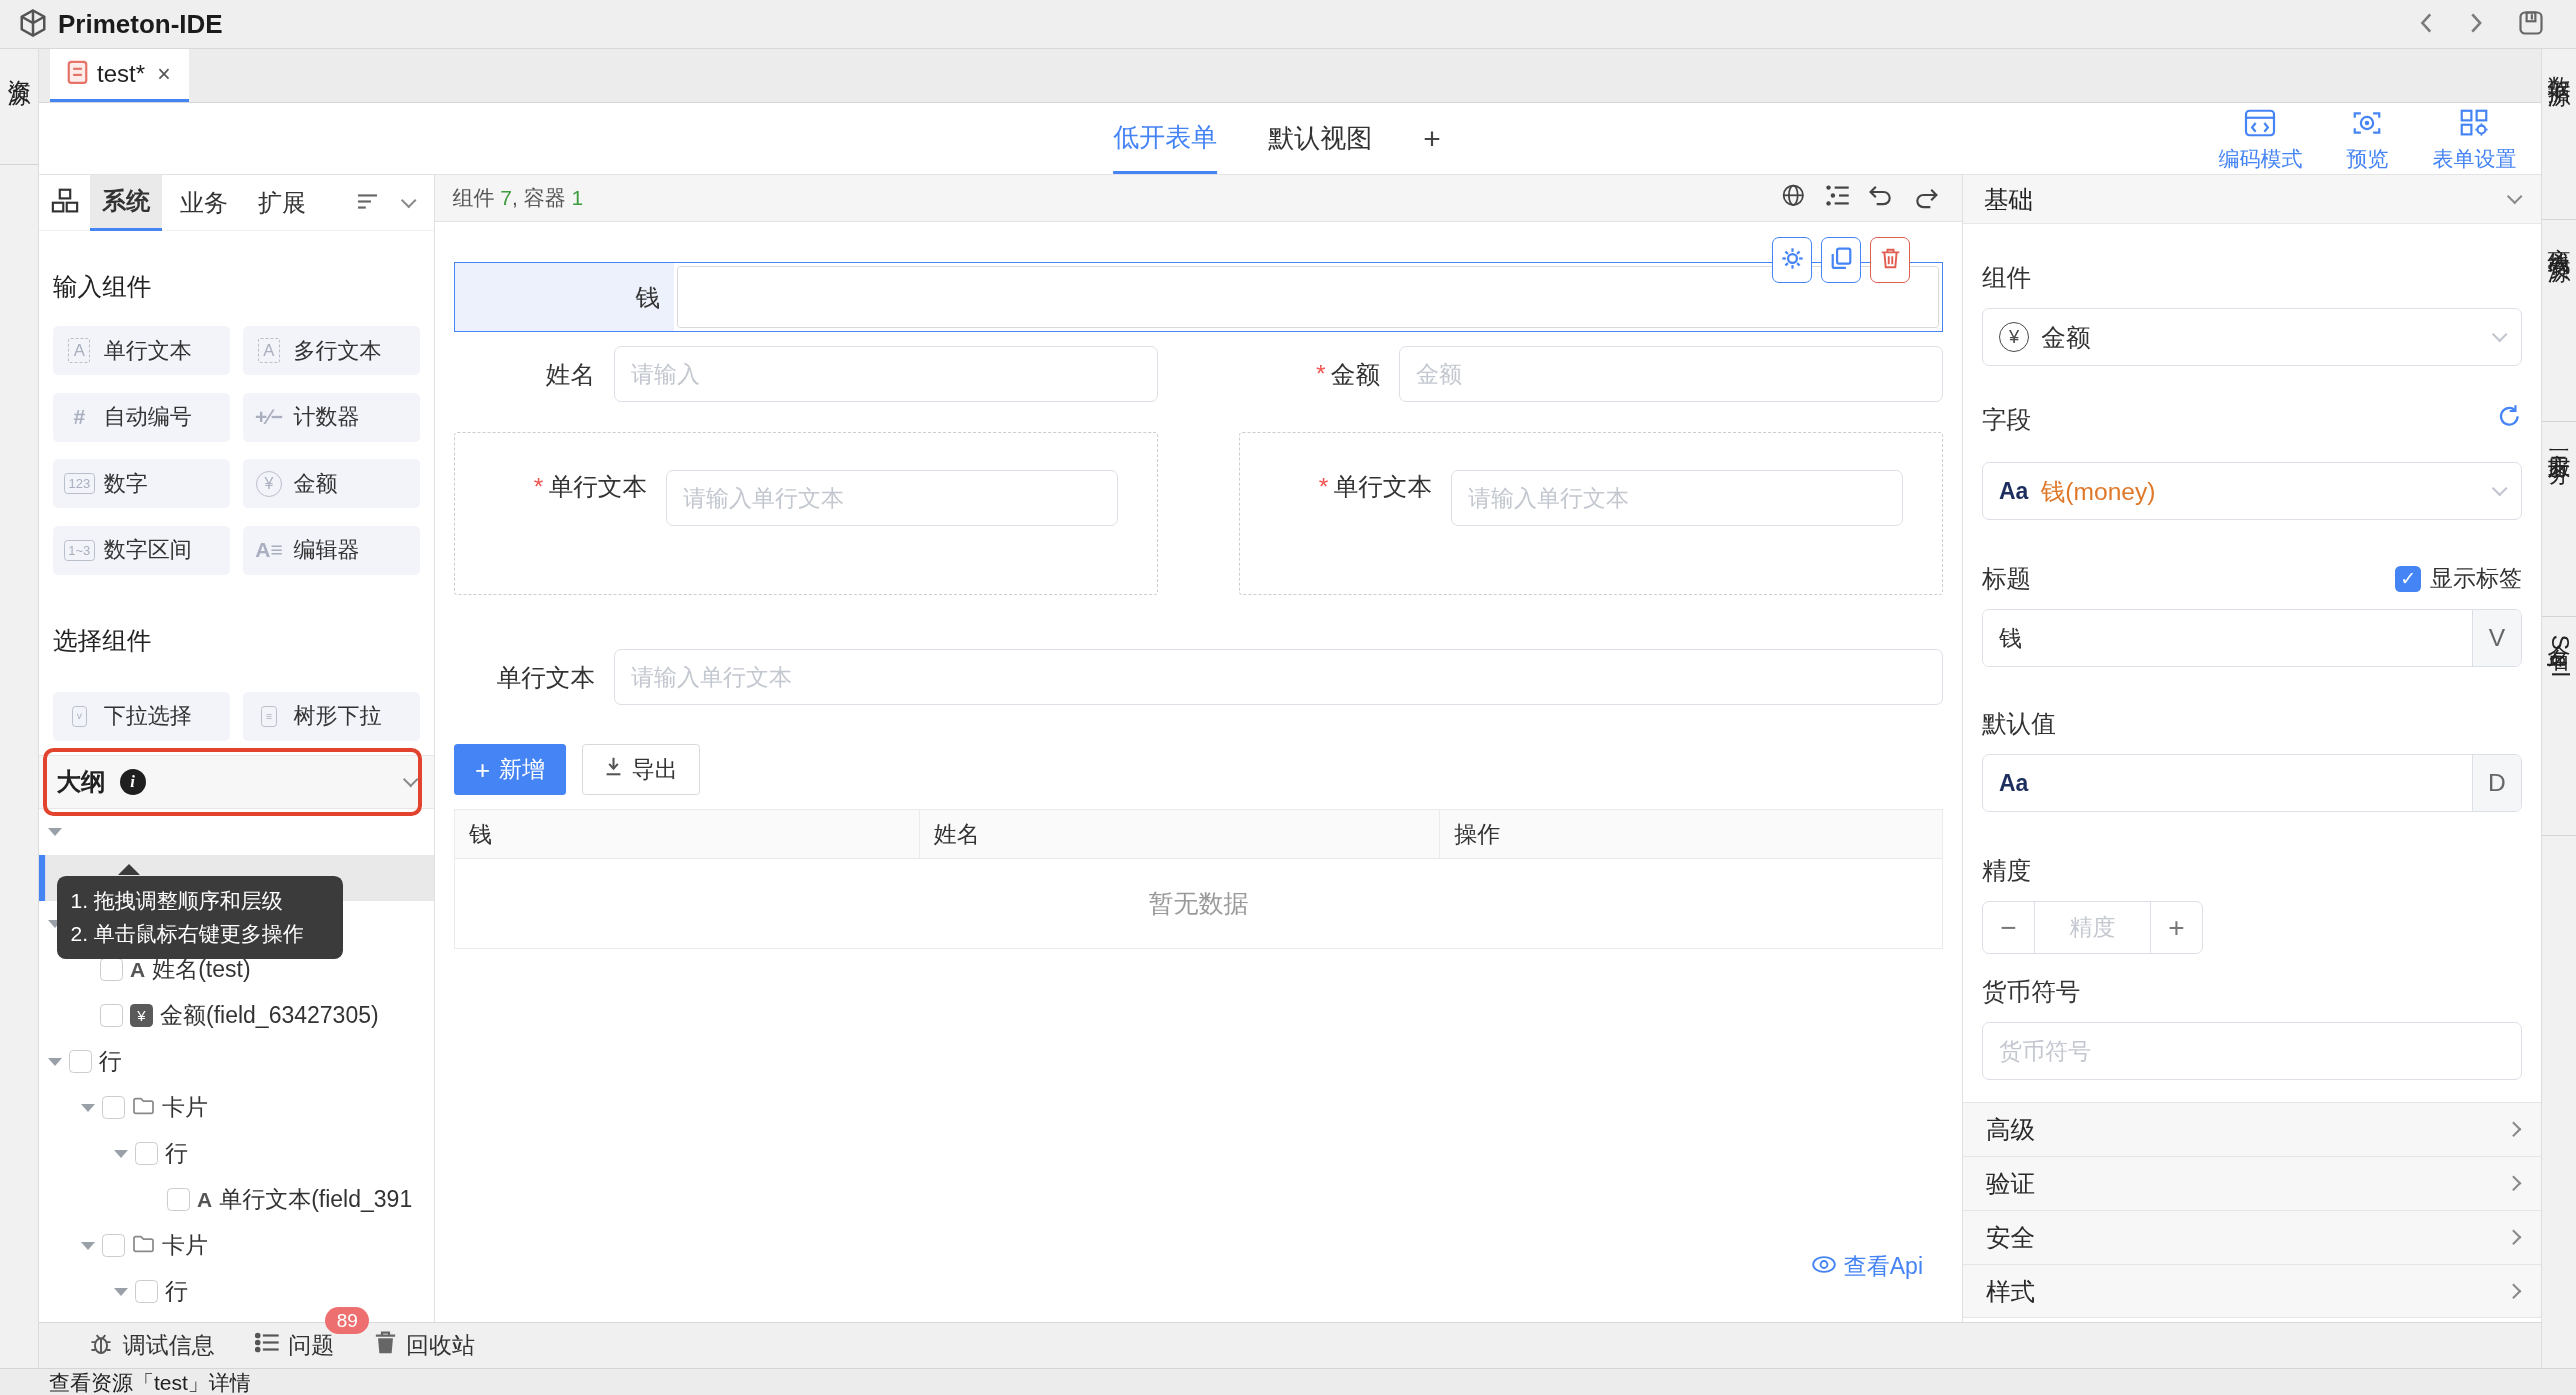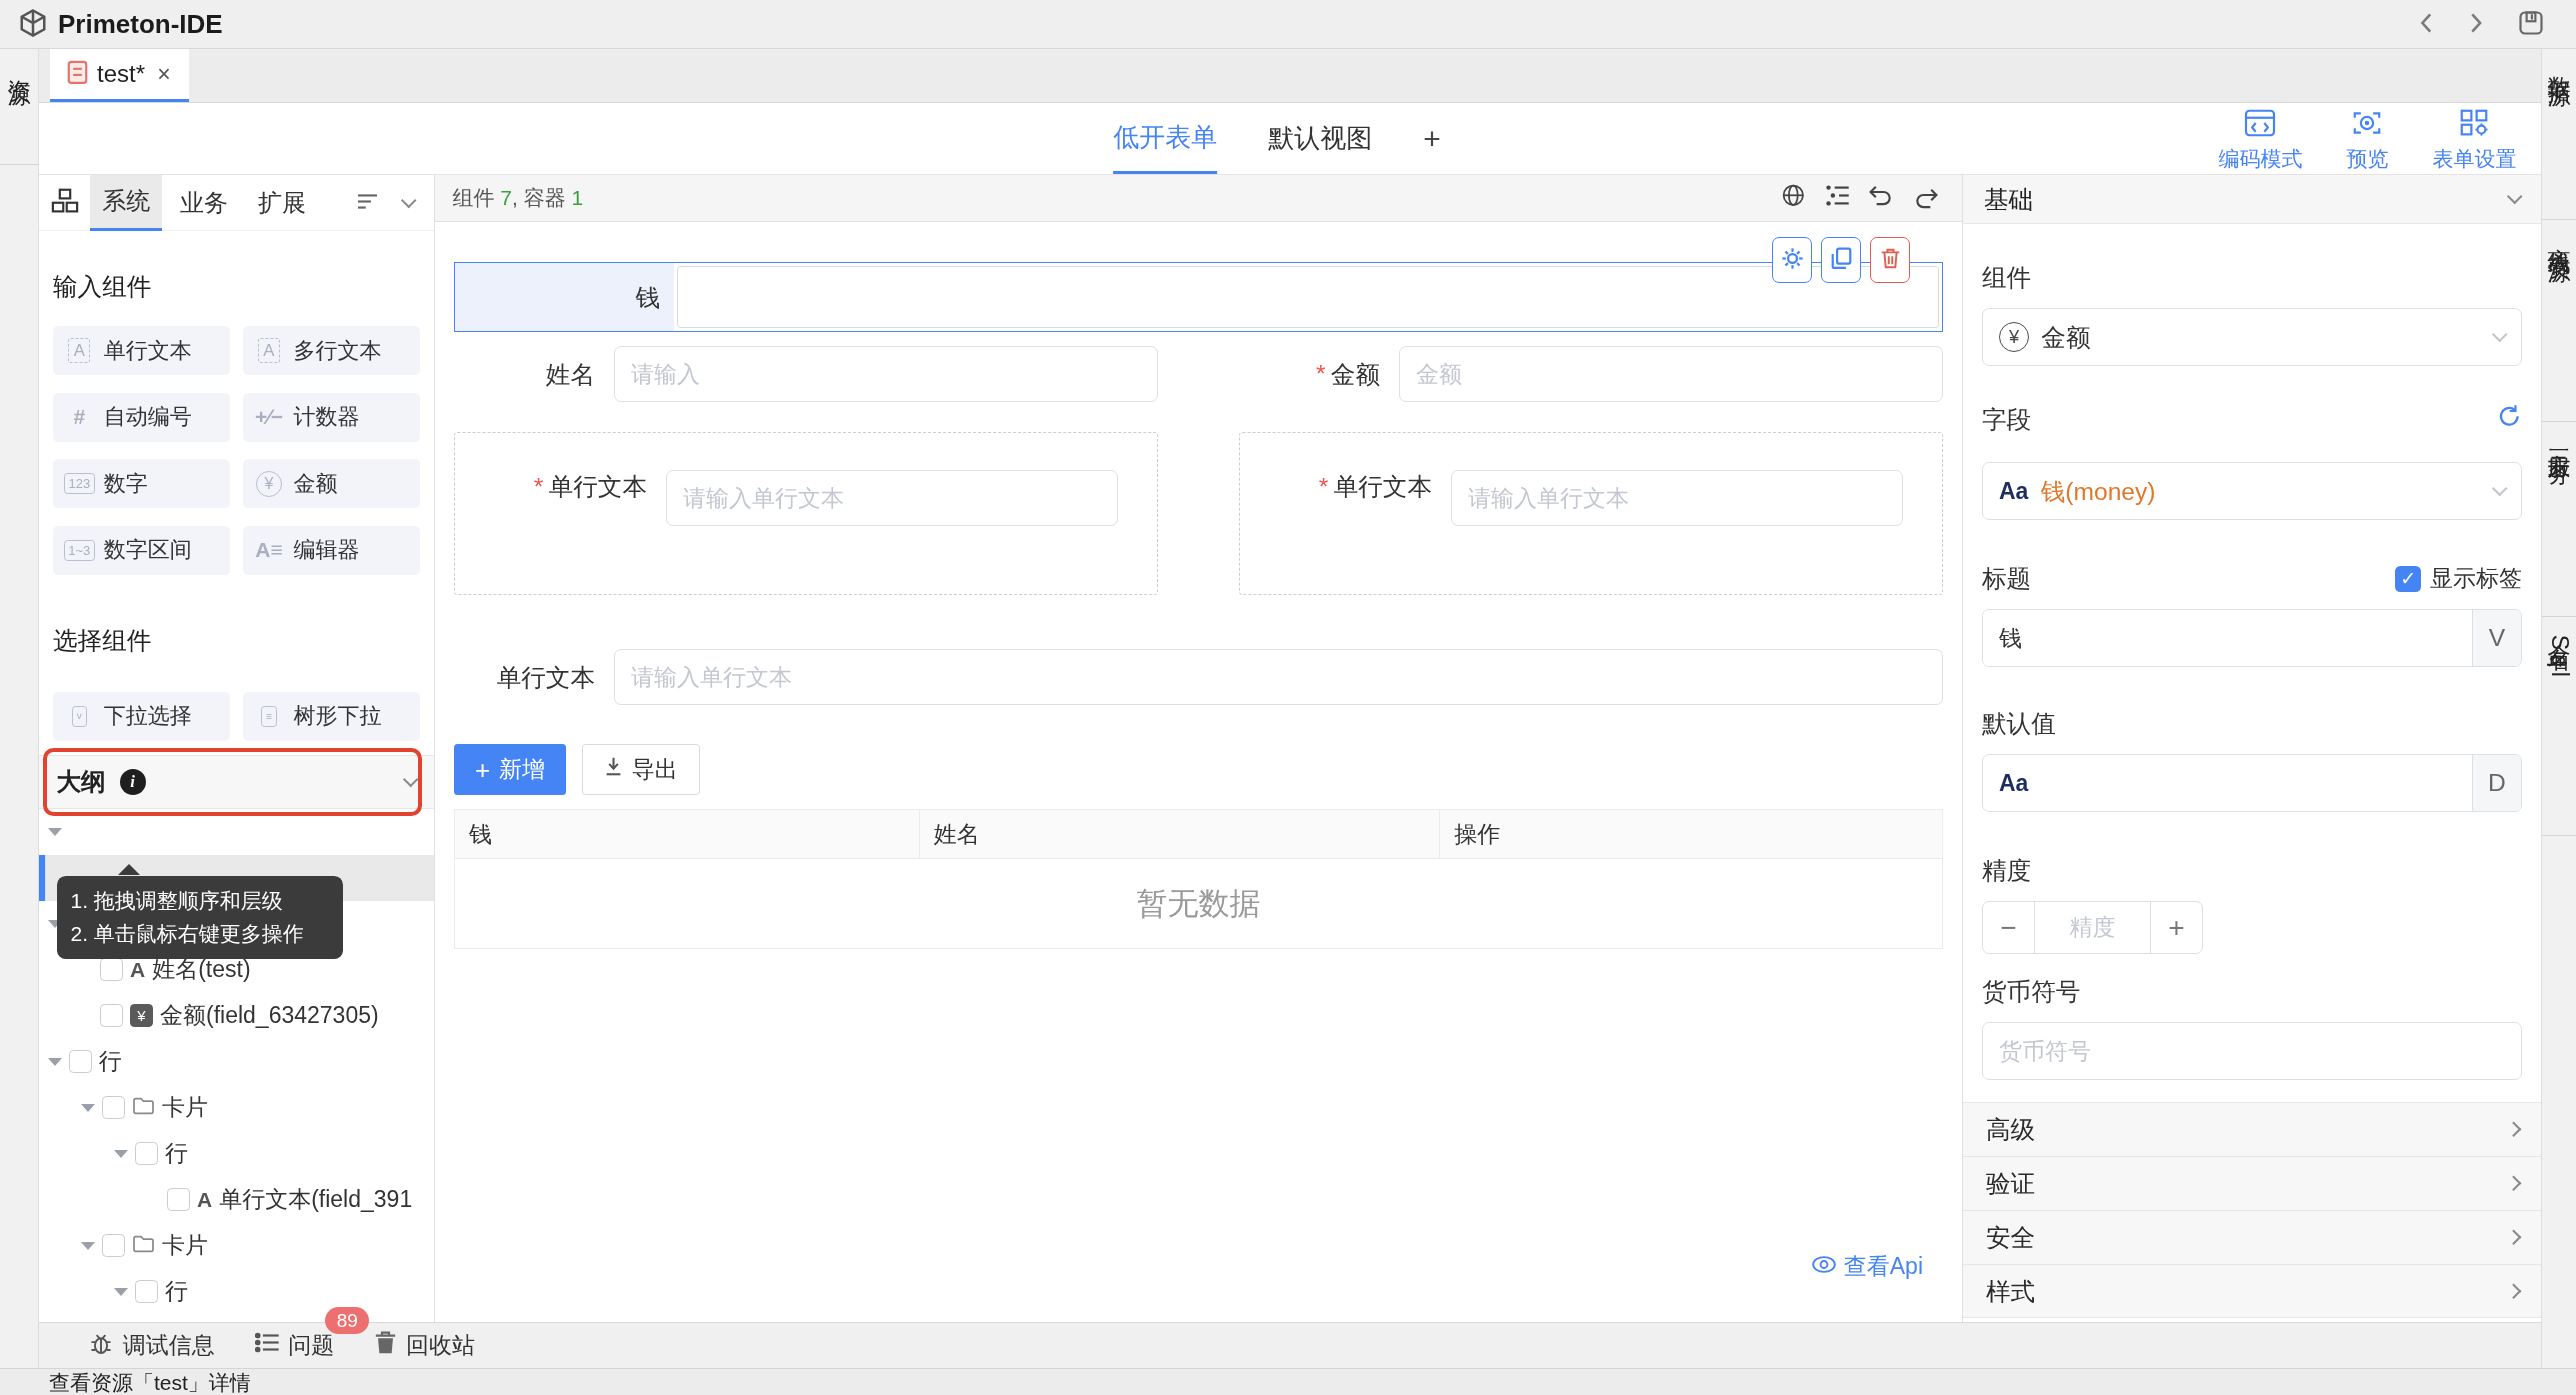--- a/index.html
+++ b/index.html
@@ -34,21 +34,21 @@
   .vb-tab{font-size:26px;color:#333;height:100%;display:flex;align-items:center}
   .vb-tab.active{color:#4584f4;border-bottom:3.5px solid #4584f4}
   .vb-plus{font-size:30px;color:#444}
   .vb-actions{position:absolute;right:24.6px;top:6.1px;display:flex;gap:44px}
   .vb-action{display:flex;flex-direction:column;align-items:center;gap:2.6px;color:#4584f4;font-size:21px}
 
   
   .palette{position:absolute;left:39px;top:175px;width:396px;height:1147px;background:#fff;border-right:0.9px solid #e0e0e0;overflow:hidden}
   .pal-tabs{height:56px;display:flex;align-items:center;padding:0 12.3px;gap:5.3px;border-bottom:0.9px solid #f0f0f0}
   .pal-tab{font-size:24px;color:#333;padding:0 12.3px;height:56px;display:flex;align-items:center}
-  .pal-tab.active{background:#eaeaea;border-bottom:3.5px solid #4584f4;font-weight:normal}
+  .pal-tab.active{background:#eaeaea;border-bottom:3.5px solid #4584f4;font-weight:bold}
   .pal-icons{margin-left:auto;display:flex;align-items:center;gap:24.6px;padding-right:7px}
   .pal-body{padding:0 14px}
   .pal-sec-title{font-size:24.6px;color:#222;margin-top:39px}
   .pal-grid{margin-top:23px;display:grid;grid-template-columns:1fr 1fr;gap:17.5px 12.3px}
   .pal-item{height:49px;background:#f3f4fa;border-radius:5.3px;display:flex;align-items:center;padding:0 8.8px;gap:7px;font-size:22px;color:#333;white-space:nowrap}
   .pi{color:#a9afbe;min-width:35px;display:flex;align-items:center;justify-content:center;font-size:19px;flex:none}
   .pi-box-dash{border:1.8px dashed #b9bfcb;border-radius:2.6px;padding:0 4.4px;font-size:16.7px;line-height:23px}
   .pi-box{border:1.8px solid #b9bfcb;border-radius:3.5px;padding:0 3.5px;font-size:13px;line-height:19px}
   .pi-circ{border:1.8px solid #b9bfcb;border-radius:50%;width:26px;height:26px;display:flex;align-items:center;justify-content:center;font-size:16px}
   .pi-strong{font-weight:bold;font-size:21px}
@@ -99,21 +99,21 @@
   .card .flabel{width:172px}
   .form-row1{margin-top:54px;display:flex;align-items:center}
   .btn-row{margin-top:39px;display:flex;gap:16px;align-items:center}
   .btn-primary{height:51px;padding:0 21px;background:#4584f4;color:#fff;font-size:23px;border-radius:3.5px;display:flex;align-items:center;gap:8.8px;border:none}
   .btn-plain{height:51px;padding:0 21px;background:#fff;border:0.9px solid #d9d9d9;color:#333;font-size:23px;border-radius:3.5px;display:flex;align-items:center;gap:8.8px}
   .plus-g{font-size:26px;line-height:26px}
   .dtable{margin-top:14px;border:0.9px solid #ebebeb}
   .dt-head{display:grid;grid-template-columns:1fr 1.12fr 1.08fr;background:#fafafa;height:49px;border-bottom:0.9px solid #ebebeb}
   .dt-th{display:flex;align-items:center;padding-left:14px;font-size:23px;color:#333;border-right:0.9px solid #ebebeb}
   .dt-th:last-child{border-right:none}
-  .dt-empty{height:89px;display:flex;align-items:center;justify-content:center;color:#9a9a9a;font-size:31px}
+  .dt-empty{height:89px;display:flex;align-items:center;justify-content:center;color:#9a9a9a;font-size:25px}
   .api-link{position:absolute;right:39px;bottom:40px;display:flex;align-items:center;gap:7px;color:#4584f4;font-size:23px}
 
   
   .inspector{position:absolute;left:1962px;top:175px;width:579px;height:1147px;background:#fff;border-left:0.9px solid #e0e0e0;overflow:hidden}
   .insp-header{height:49px;background:#f6f6f6;border-bottom:0.9px solid #e8e8e8;display:flex;align-items:center;padding:0 21px;font-size:24.6px;color:#222}
   .insp-body{padding:0 19px;position:relative}
   .insp-label{font-size:24.6px;color:#333;display:flex;align-items:center}
   .select{height:58px;border:0.9px solid #dcdfe6;border-radius:7px;display:flex;align-items:center;padding:0 16px;gap:12.3px;font-size:24.6px;color:#333;background:#fff}
   .yen-circ{width:30px;height:30px;border:1.8px solid #4a4a4a;border-radius:50%;display:flex;align-items:center;justify-content:center;font-size:18.4px;color:#4a4a4a;flex:none}
   .aa{font-weight:bold;color:#1d2e5e;font-size:23px}

